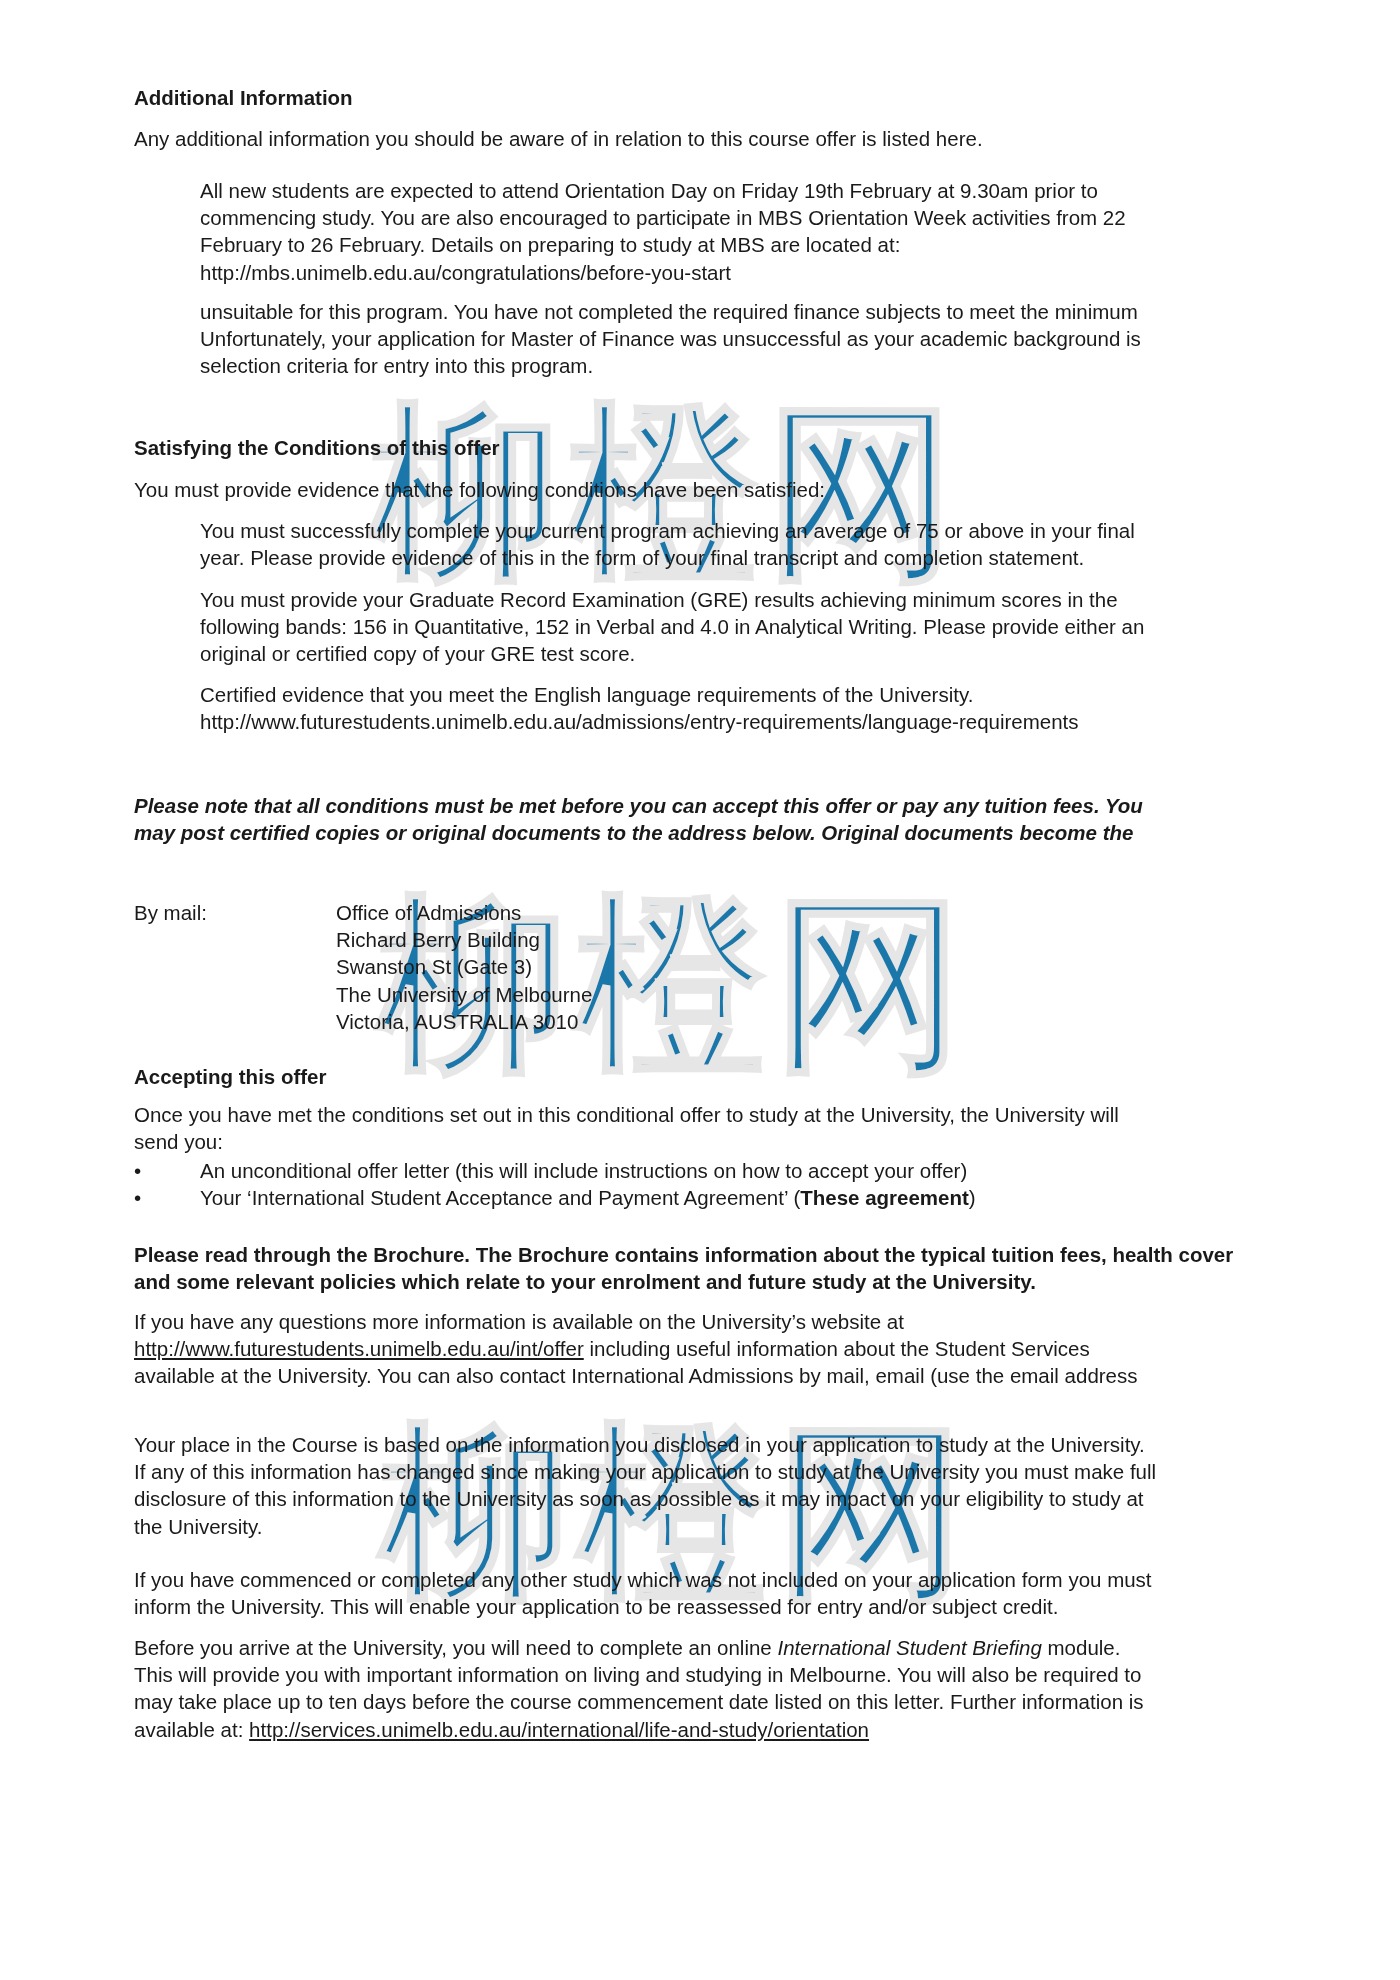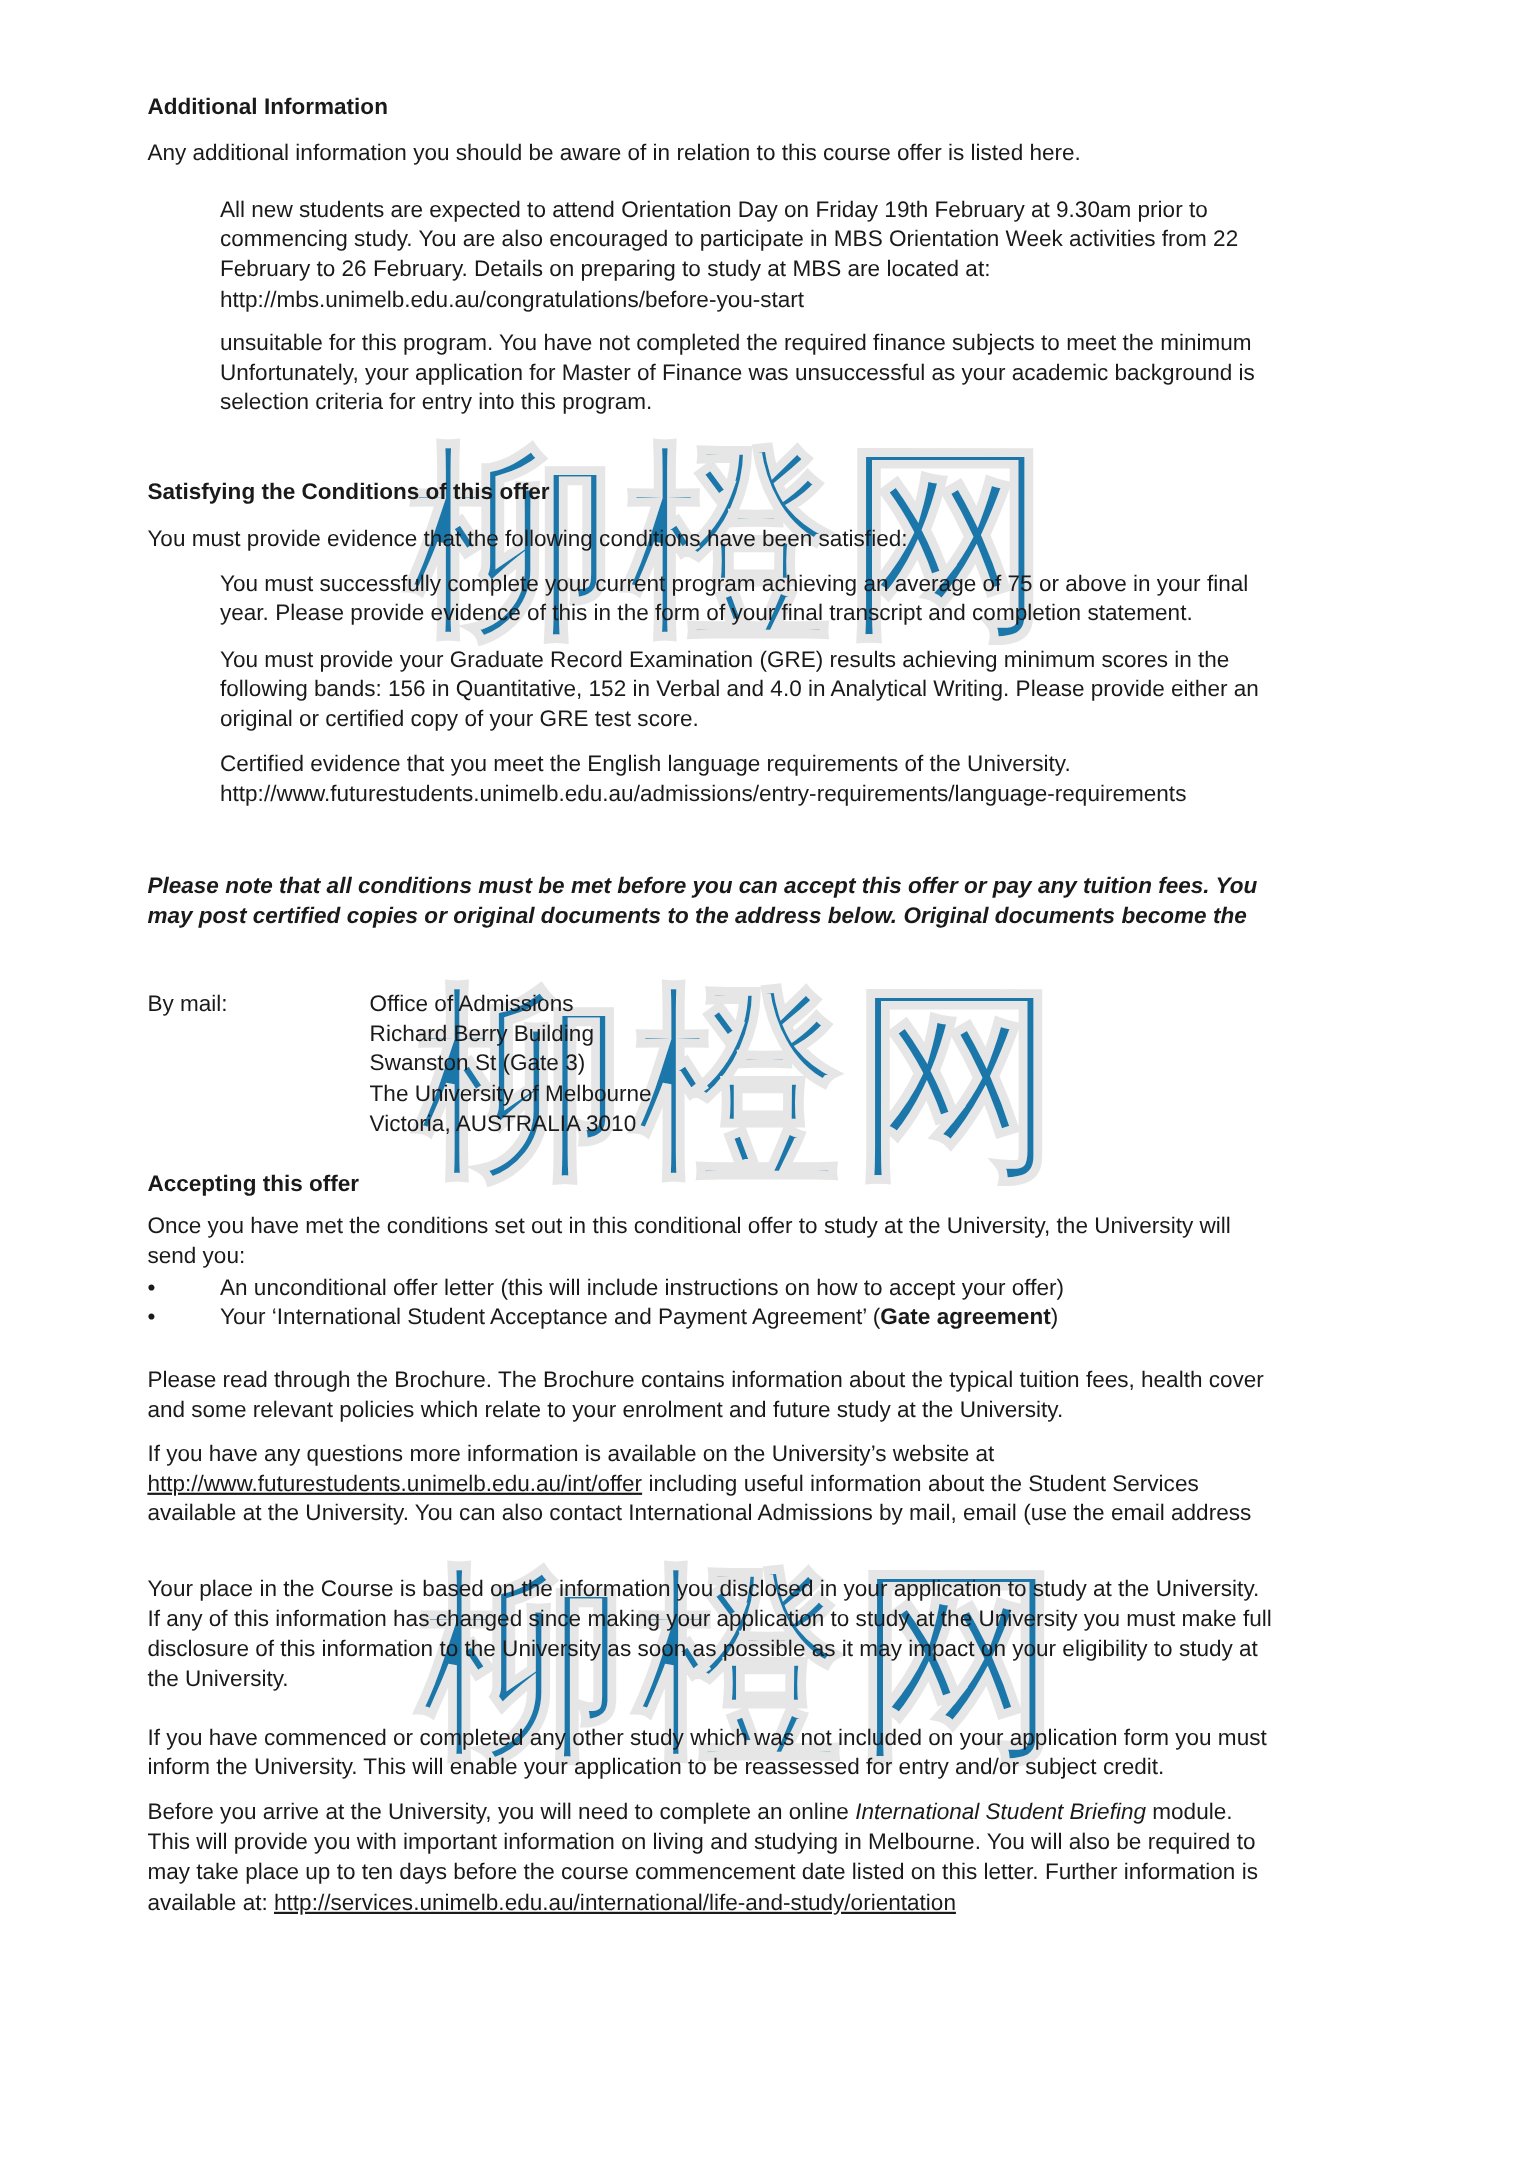--- a/index.html
+++ b/index.html
@@ -86,25 +86,25 @@
     <p>Once you have met the conditions set out in this conditional offer to study at the University, the University will</p>
     <p>send you:</p>
   </div>
   <ul class="bullets" style="position:absolute; top:1073px; width:1190px;">
     <li>
       <span class="dot">•</span>
       <span>An unconditional offer letter (this will include instructions on how to accept your offer)</span>
     </li>
     <li>
       <span class="dot">•</span>
-      <span><span>Your ‘International Student Acceptance and Payment Agreement’ (</span><b>Gate agreement</b><span>)</span></span>
+      <span><span>Your ‘International Student Acceptance and Payment Agreement’ (</span><b>These agreement</b><span>)</span></span>
     </li>
   </ul>
 
-  <div style="position:absolute; top:1157px; width:1190px;">
+  <div style="position:absolute; top:1157px; width:1190px;font-weight:bold;">
     <p>Please read through the Brochure. The Brochure contains information about the typical tuition fees, health cover</p>
     <p>and some relevant policies which relate to your enrolment and future study at the University.</p>
   </div>
 
   <div style="position:absolute; top:1224px; width:1190px;">
     <p>If you have any questions more information is available on the University’s website at</p>
     <p><span class="link">http://www.futurestudents.unimelb.edu.au/int/offer</span><span> including useful information about the Student Services</span></p>
     <p>available at the University.  You can also contact International Admissions by mail, email (use the email address</p>
   </div>
 

